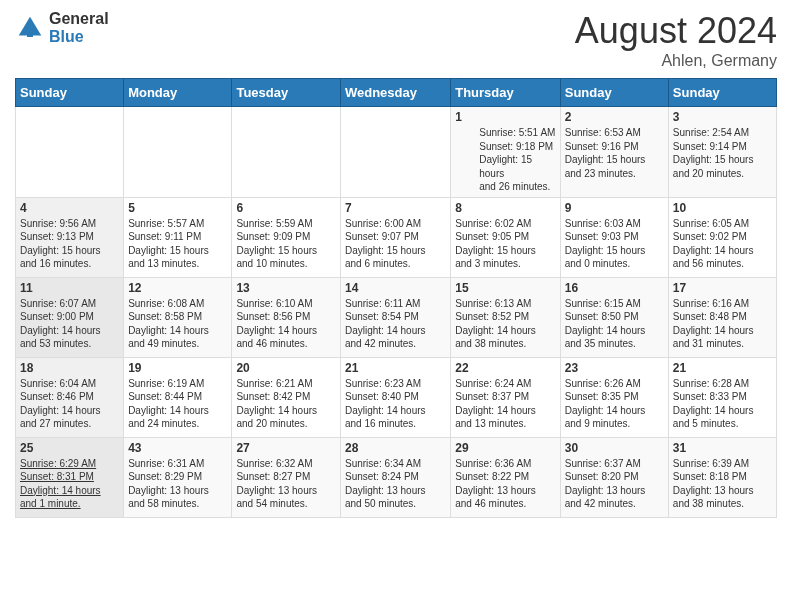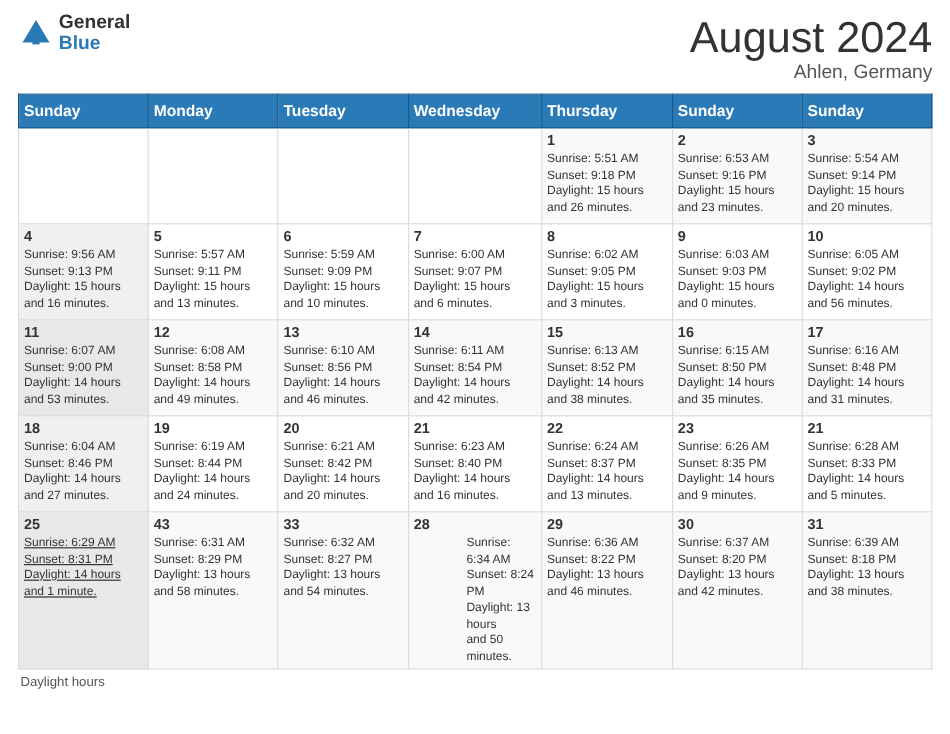--- a/index.html
+++ b/index.html
@@ -90,35 +90,35 @@
         </tr>
     </thead>
     <tbody id="calendar-body">
     <tr>
           <td class="empty-cell"></td>
           <td class="empty-cell"></td>
           <td class="empty-cell"></td>
           <td class="empty-cell"></td>
           <td>
             <div class="day-number">1</div>
-            <div class="day-info" style="white-space: pre-line;">Sunrise: 5:51 AM
+            <div class="day-info" style="white-space: pre-line; margin-left: 24px;">Sunrise: 5:51 AM
 Sunset: 9:18 PM
 Daylight: 15 hours
 and 26 minutes.</div>
           </td>
           <td>
             <div class="day-number">2</div>
             <div class="day-info" style="white-space: pre-line;">Sunrise: 6:53 AM
 Sunset: 9:16 PM
 Daylight: 15 hours
 and 23 minutes.</div>
           </td>
           <td>
             <div class="day-number">3</div>
-            <div class="day-info" style="white-space: pre-line;">Sunrise: 5:54 AM
+            <div class="day-info" style="white-space: pre-line;">Sunrise: 2:54 AM
 Sunset: 9:14 PM
 Daylight: 15 hours
 and 20 minutes.</div>
           </td>
         </tr>
         <tr>
           <td>
             <div class="day-number">4</div>
             <div class="day-info" style="white-space: pre-line;">Sunrise: 9:56 AM
 Sunset: 9:13 PM
@@ -279,29 +279,29 @@
 and 1 minute.</div>
           </td>
           <td>
             <div class="day-number">43</div>
             <div class="day-info" style="white-space: pre-line;">Sunrise: 6:31 AM
 Sunset: 8:29 PM
 Daylight: 13 hours
 and 58 minutes.</div>
           </td>
           <td>
-            <div class="day-number">33</div>
+            <div class="day-number">27</div>
             <div class="day-info" style="white-space: pre-line;">Sunrise: 6:32 AM
 Sunset: 8:27 PM
 Daylight: 13 hours
 and 54 minutes.</div>
           </td>
           <td>
             <div class="day-number">28</div>
-            <div class="day-info" style="white-space: pre-line; margin-left: 44px;">Sunrise: 6:34 AM
+            <div class="day-info" style="white-space: pre-line;">Sunrise: 6:34 AM
 Sunset: 8:24 PM
 Daylight: 13 hours
 and 50 minutes.</div>
           </td>
           <td>
             <div class="day-number">29</div>
             <div class="day-info" style="white-space: pre-line;">Sunrise: 6:36 AM
 Sunset: 8:22 PM
 Daylight: 13 hours
 and 46 minutes.</div>
@@ -317,14 +317,13 @@
             <div class="day-number">31</div>
             <div class="day-info" style="white-space: pre-line;">Sunrise: 6:39 AM
 Sunset: 8:18 PM
 Daylight: 13 hours
 and 38 minutes.</div>
           </td>
         </tr>
       </tbody>
   </table>
 
-  <div class="footer-note">Daylight hours</div>
 </div>
 
 </body></html>

